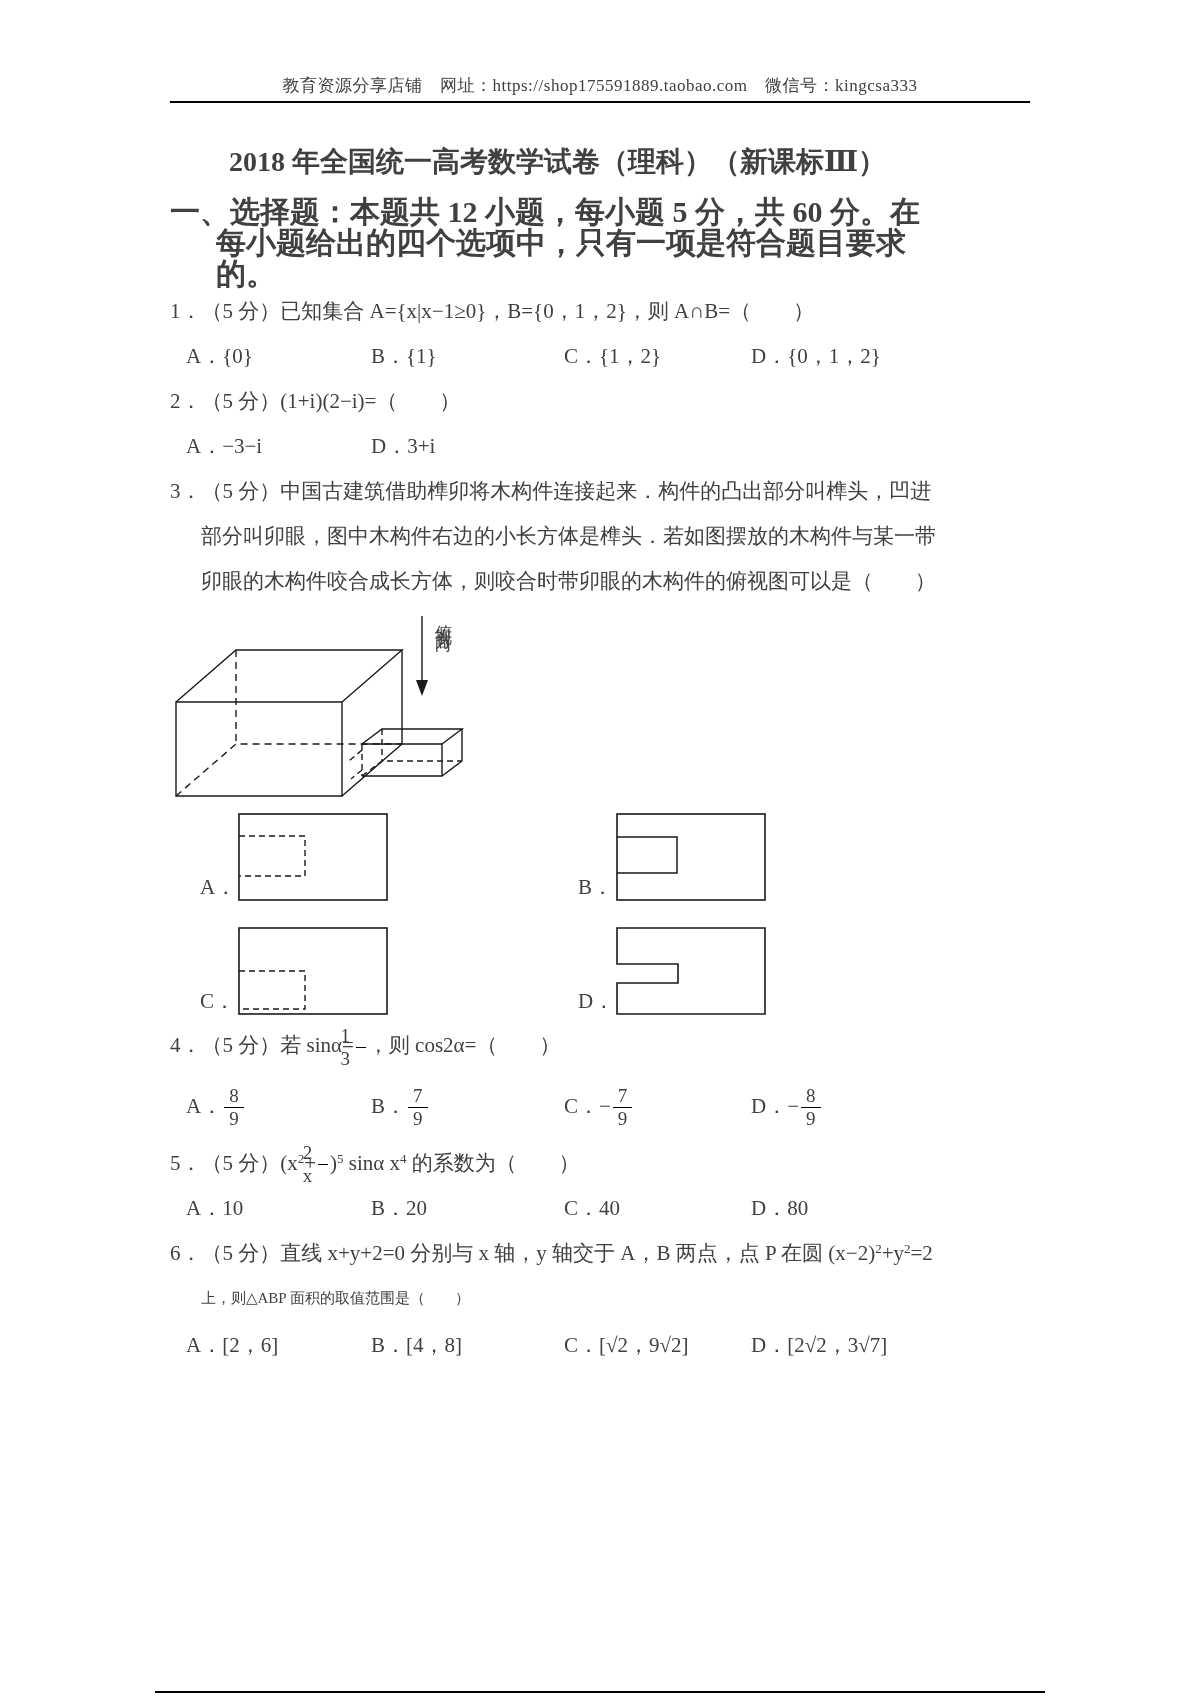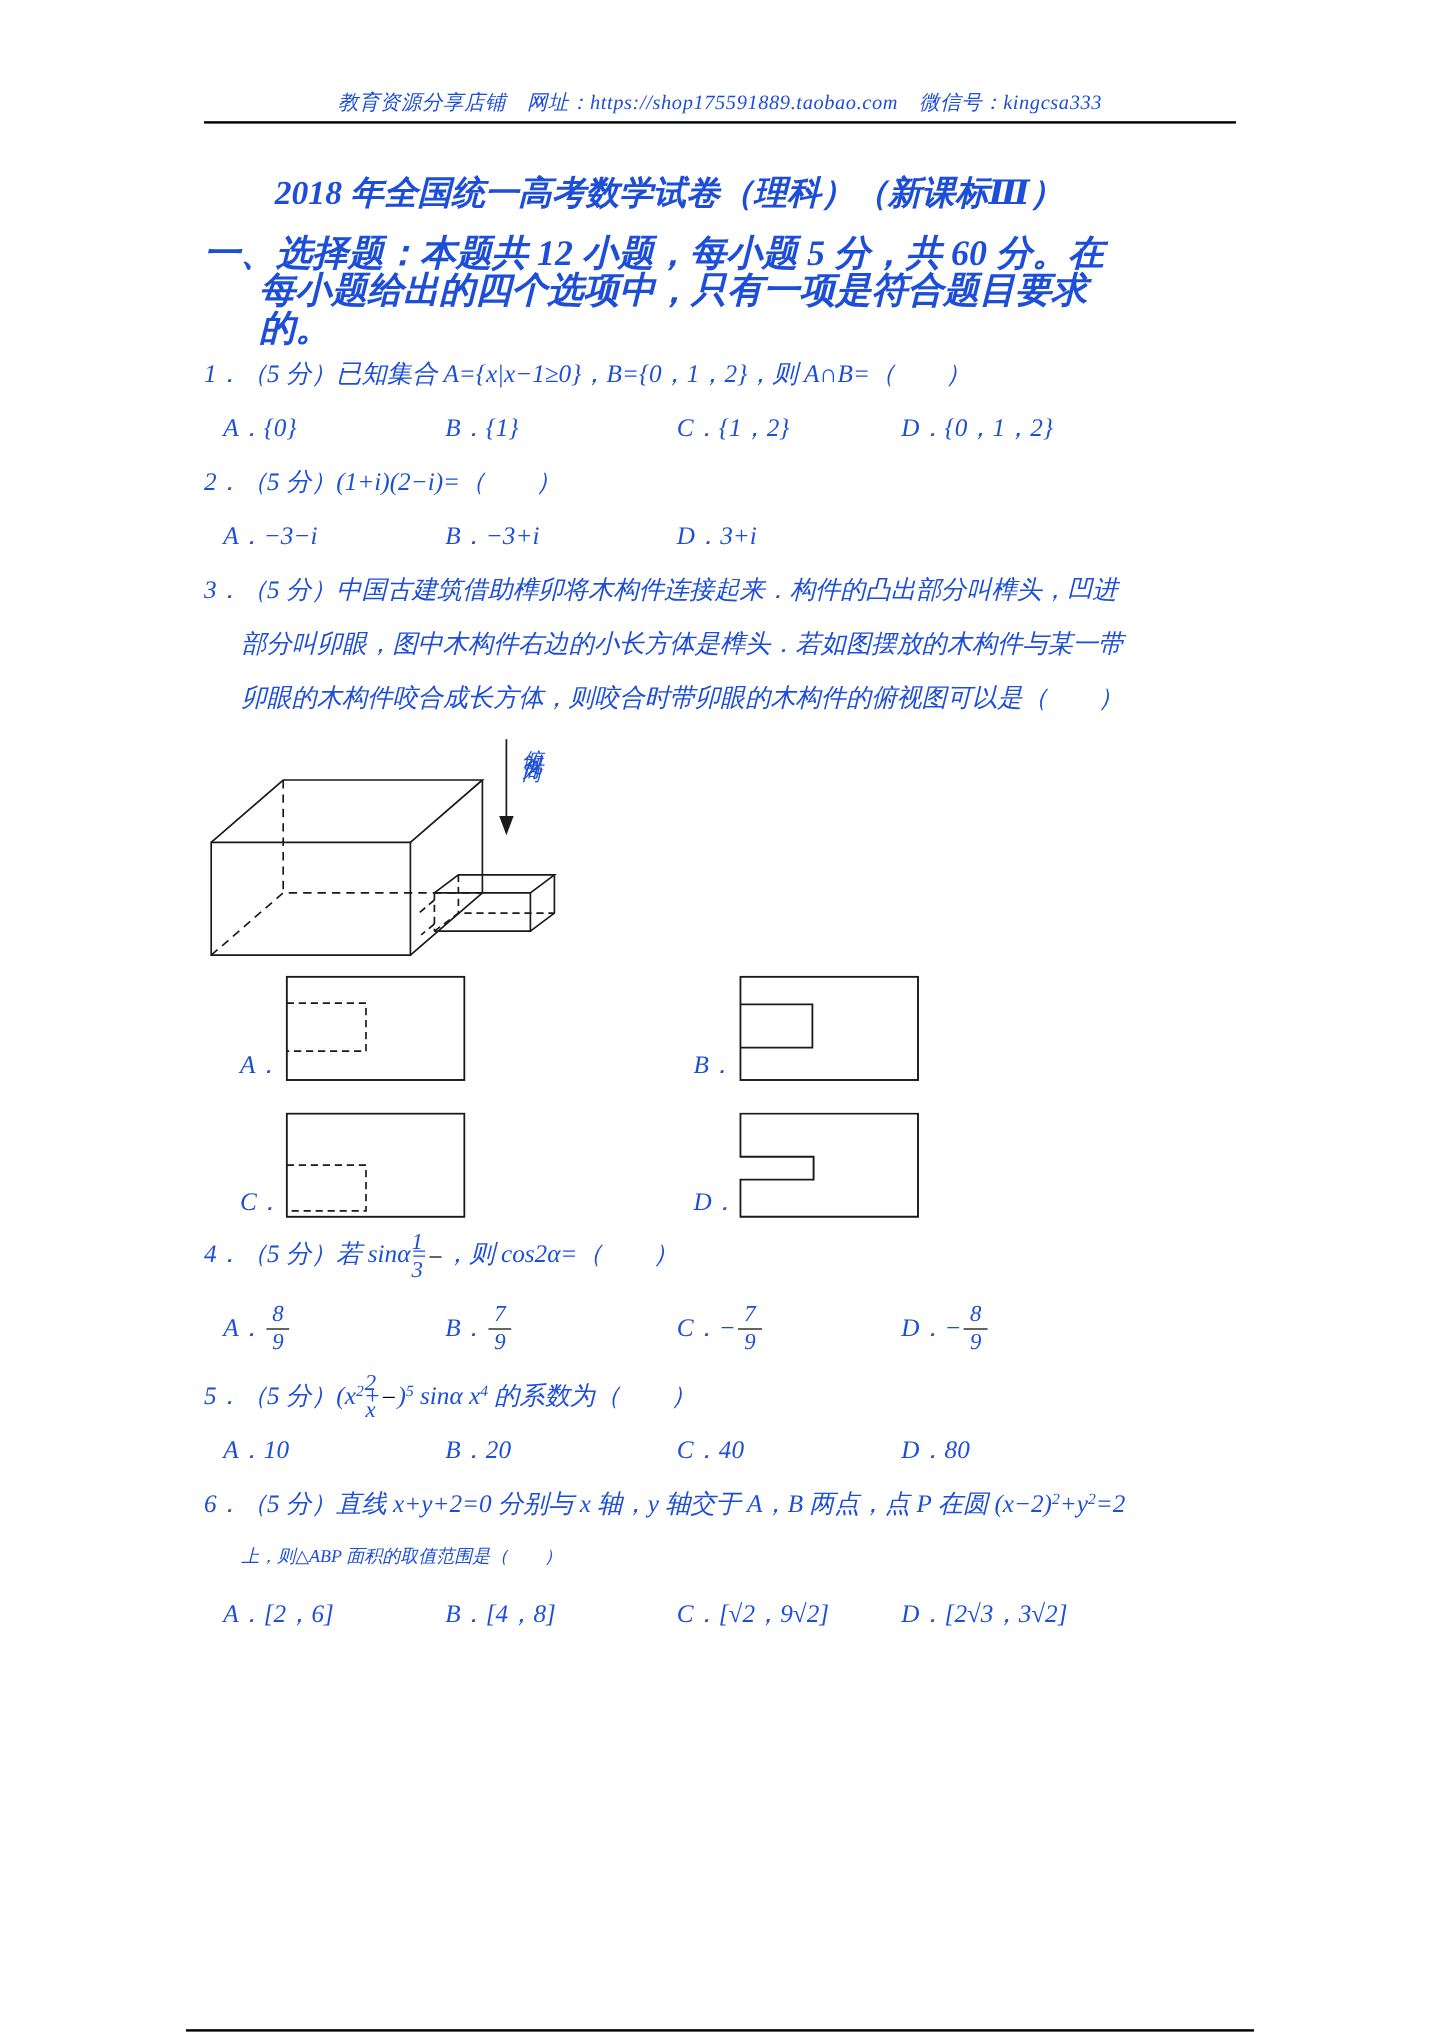--- a/index.html
+++ b/index.html
@@ -3,24 +3,23 @@
 <meta charset="utf-8">
 <style>
   * { box-sizing: border-box; }
   html, body { margin: 0; padding: 0; background: #e9e9e9; }
   .page {
     position: relative;
     width: 1200px;
     height: 1698px;
     margin: 0 auto;
     background: #ffffff;
-    color: #1d4ed8;
+    color: #404040;
     font-family: "Liberation Serif", "DejaVu Serif", "DejaVu Sans", serif;
     overflow: hidden;
-    font-style: italic;
   }
   .header {
     position: absolute;
     top: 74px; left: 170px; width: 860px;
     text-align: center;
     font-size: 17px;
     letter-spacing: 0.5px;
     white-space: nowrap;
   }
   .rule { position: absolute; background: #000; height: 2px; }
@@ -117,21 +116,20 @@
         <span>B．{1}</span>
         <span>C．{1，2}</span>
         <span>D．{0，1，2}</span>
       </div>
     </div>
 
     <div class="qblock">
       <p class="stem">2．（5 分）(1+i)(2−i)=（　　）</p>
       <div class="optrow">
         <span>A．−3−i</span>
-        <span>B．−3+i</span>
         <span>D．3+i</span>
       </div>
     </div>
 
     <div class="qblock">
       <p class="stem">3．（5 分）中国古建筑借助榫卯将木构件连接起来．构件的凸出部分叫榫头，凹进部分叫卯眼，图中木构件右边的小长方体是榫头．若如图摆放的木构件与某一带卯眼的木构件咬合成长方体，则咬合时带卯眼的木构件的俯视图可以是（　　）</p>
 
       <div class="figure3d">
         <svg width="480" height="205" viewBox="0 0 480 205">
           <g stroke="#1a1a1a" stroke-width="1.4" fill="none">
@@ -218,20 +216,20 @@
       </div>
     </div>
 
     <div class="qblock">
       <p class="stem nowrap"><span>6．（5 分）直线 x+y+2=0 分别与 x 轴，y 轴交于 A，B 两点，点 P 在圆 (x−2)</span><sup class="sup">2</sup><span>+y</span><sup class="sup">2</sup><span>=2</span></p>
       <p class="cont">上，则△ABP 面积的取值范围是（　　）</p>
       <div class="optrow mt2">
         <span>A．[2，6]</span>
         <span>B．[4，8]</span>
         <span>C．[√2，9√2]</span>
-        <span>D．[2√3，3√2]</span>
+        <span>D．[2√2，3√7]</span>
       </div>
     </div>
 
   </div>
 
   <div class="rule bottom-rule"></div>
 </div>
 
 </body></html>

